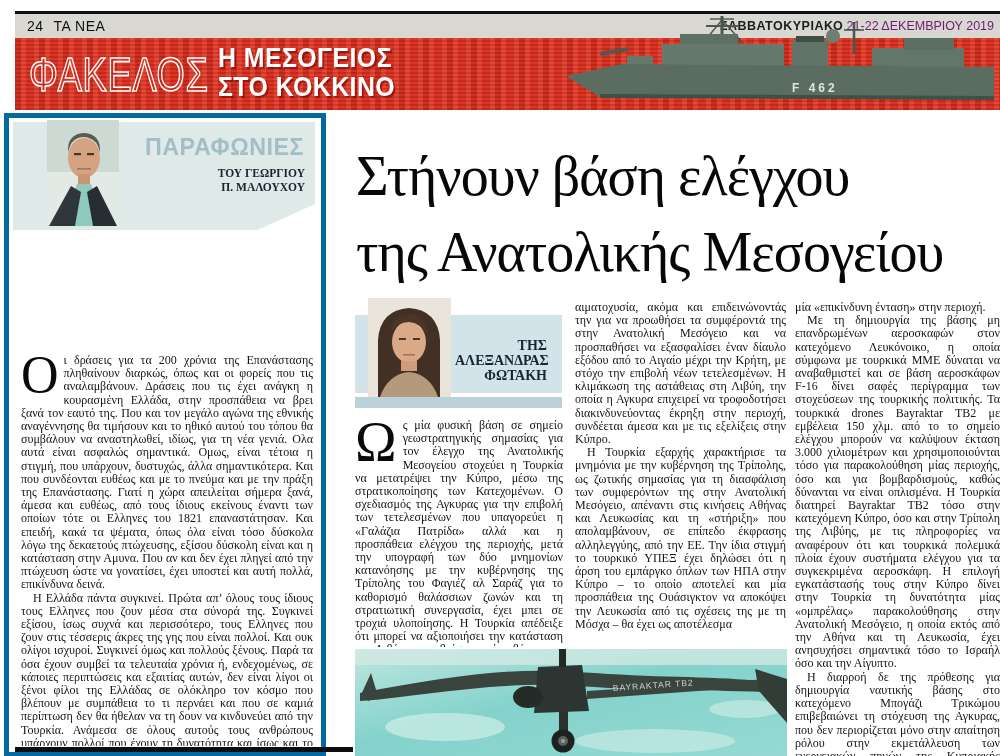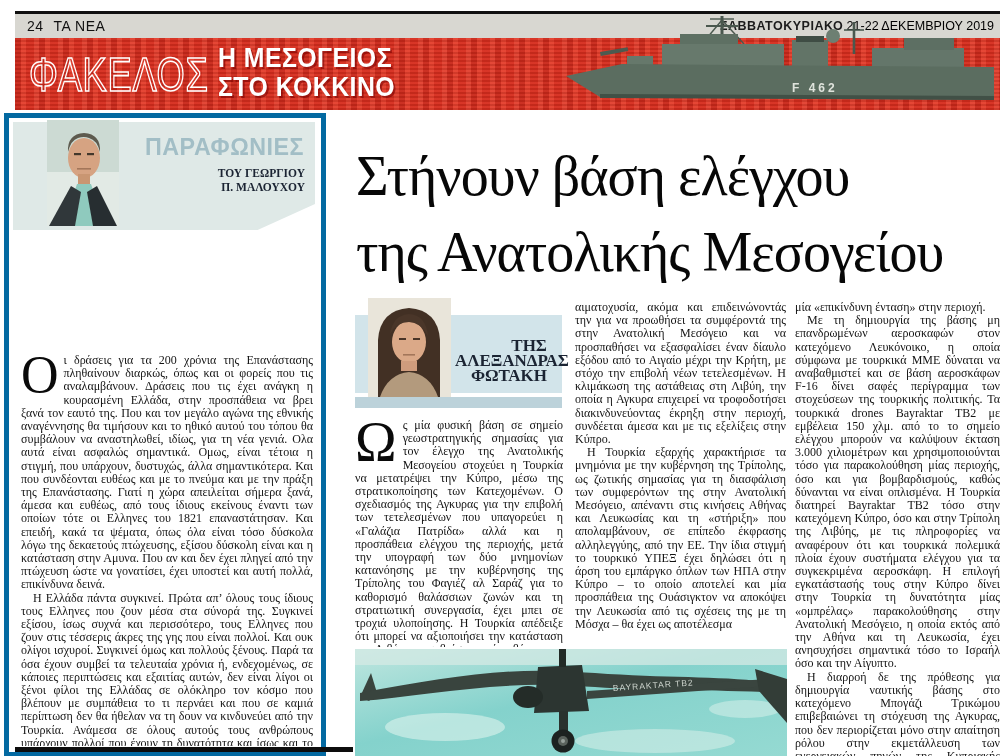--- a/index.html
+++ b/index.html
@@ -8,21 +8,21 @@
 
   
   .top-rule{position:absolute;left:15px;top:11px;width:985px;height:3px;background:#101010;}
   .top-band{position:absolute;left:15px;top:14px;width:985px;height:24px;background:#d8d7d1;}
   .folio{position:absolute;left:12px;top:4px;font-family:"Liberation Sans","DejaVu Sans",sans-serif;
          font-weight:normal;font-size:14px;color:#111;letter-spacing:.5px;}
   .folio .pagenum{margin-right:10px;}
   .dateline{position:absolute;right:6px;top:5px;font-family:"Liberation Sans","DejaVu Sans",sans-serif;
             font-size:12.5px;color:#1c1c1c;}
   .dateline .ed{font-weight:bold;letter-spacing:.5px;}
-  .dateline .dt{font-weight:normal;color:#000000;}
+  .dateline .dt{font-weight:normal;color:#701a75;}
 
   
   .banner{position:absolute;left:15px;top:38px;width:985px;height:72px;background-color:#df3322;
     background-image:
       repeating-linear-gradient(90deg, rgba(130,5,0,.22) 0 6px, rgba(255,120,95,.16) 6px 11px, rgba(165,10,0,.14) 11px 19px, rgba(255,170,150,.10) 19px 24px),
       repeating-linear-gradient(0deg, rgba(0,0,0,.10) 0 2px, rgba(255,255,255,.05) 2px 4px);}
   .fakelos{position:absolute;left:14px;top:8px;font-family:"Liberation Sans","DejaVu Sans",sans-serif;
            font-size:49px;letter-spacing:1px;color:transparent;-webkit-text-stroke:1.6px #ffffff;
            transform:scaleX(.74);transform-origin:left top;white-space:nowrap;}
   .banner-title{position:absolute;left:203px;top:6px;font-family:"Liberation Sans","DejaVu Sans",sans-serif;
@@ -50,21 +50,21 @@
   .bottom-rule{position:absolute;left:15px;top:747px;width:338px;height:5px;background:#0d0d0d;}
 
   
   .kicker{position:absolute;left:355px;top:114px;width:640px;font-size:19.5px;color:#0c0c0c;white-space:nowrap;}
   .headline{position:absolute;left:352px;top:134px;width:648px;margin:4px;font-weight:400;
             font-size:56px;line-height:76px;letter-spacing:-1px;color:#070707;}
   .byline-box{position:absolute;left:355px;top:315px;width:207px;height:78px;background:#d2e4ea;}
   .byline-bar{position:absolute;left:355px;top:397px;width:207px;height:11px;background:#bcd2da;}
   .author-photo{position:absolute;left:368px;top:298px;width:83px;height:99px;}
   .byline-text{position:absolute;left:455px;top:338px;width:92px;text-align:right;font-weight:bold;
-               font-size:17px;line-height:15px;color:#1b2433;}
+               font-size:14px;line-height:15px;color:#1b2433;}
 
   .col{position:absolute;font-size:12px;line-height:13.2px;text-align:justify;overflow:hidden;color:#131313;}
   .col p{margin:0;}
   .col p.indent{text-indent:12px;}
   .col1{left:355px;top:419px;width:208px;height:228px;}
   .col2{left:575px;top:301px;width:211px;height:344px;}
   .col3{left:795px;top:301px;width:205px;height:455px;}
   .dropcap2{float:left;font-size:56px;line-height:43px;padding:2px 6px 0 0;color:#0a0a0a;}
 
   .drone{position:absolute;left:355px;top:649px;width:432px;height:107px;}

